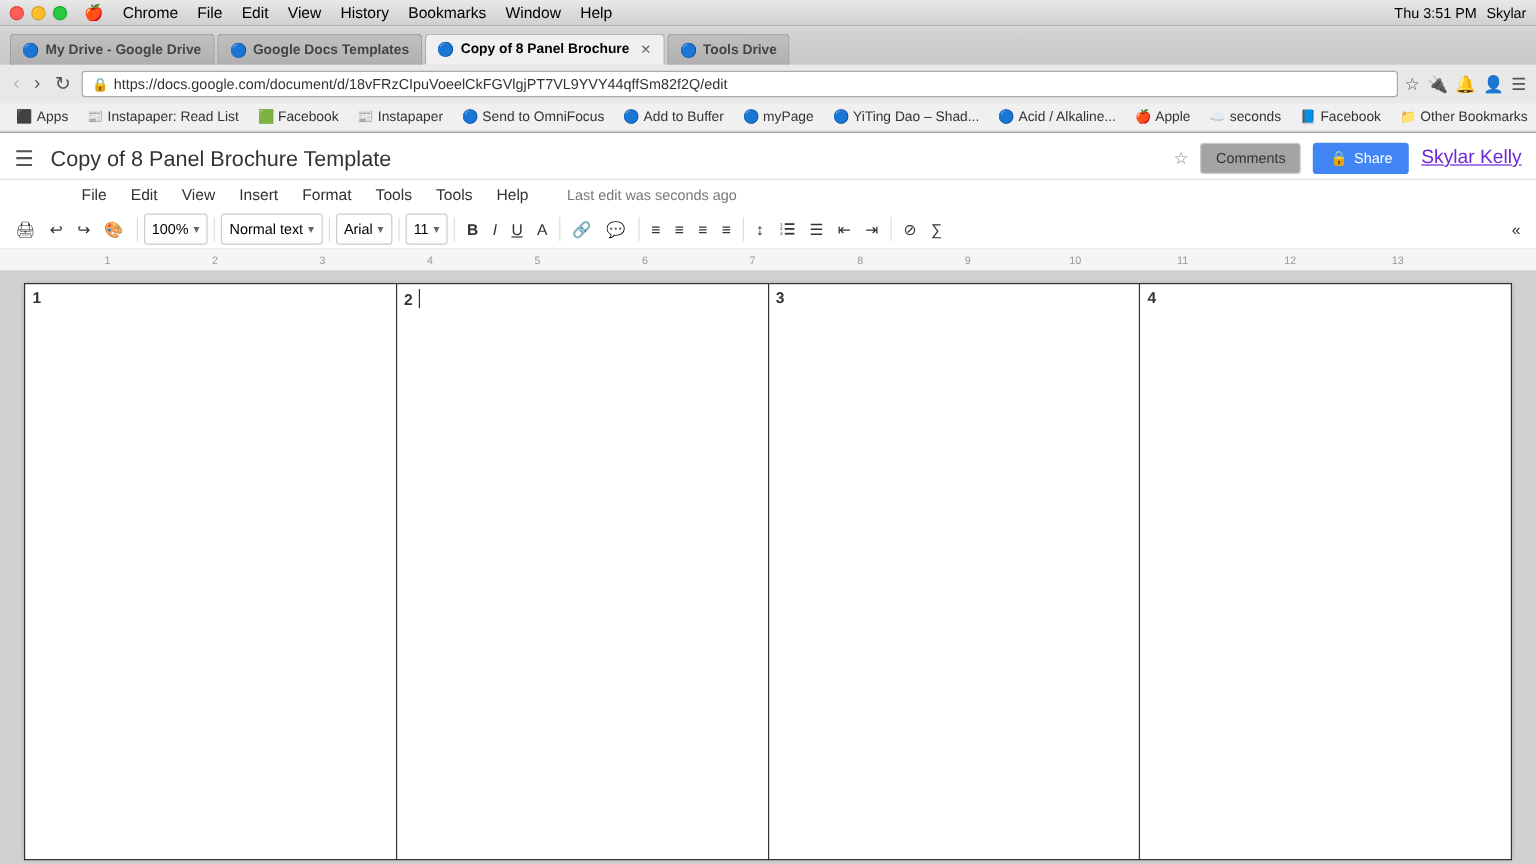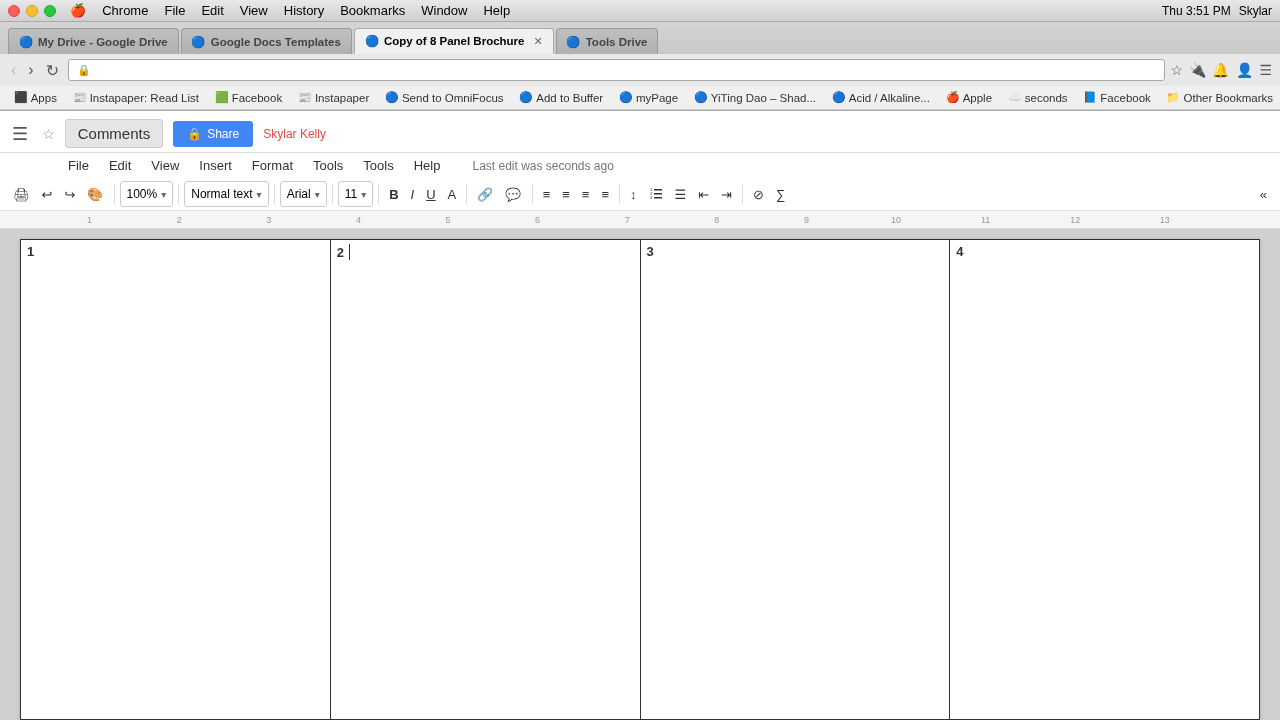--- a/index.html
+++ b/index.html
@@ -126,40 +126,40 @@
       padding: 8px 12px 4px 12px;
       gap: 10px;
       border-bottom: 1px solid #e0e0e0;
     }
     .gdocs-menu-icon { font-size: 18px; color: #555; cursor: pointer; margin-right: 4px; }
     .gdocs-title { font-size: 18px; color: #333; flex: 1; }
     .gdocs-star { color: #888; font-size: 14px; cursor: pointer; }
     .gdocs-header-right { display: flex; align-items: center; gap: 10px; }
     .gdocs-comments-btn {
       border: 1px solid #ccc;
-      background: #e5e5e5;
+      background: #a3a3a3;
       padding: 5px 12px;
       border-radius: 3px;
-      font-size: 15px;
+      font-size: 12px;
       cursor: pointer;
       color: #333;
     }
     .gdocs-share-btn {
       background: #4285f4;
       color: #fff;
       border: none;
       padding: 6px 14px;
       border-radius: 3px;
       font-size: 12px;
       cursor: pointer;
       display: flex;
       align-items: center;
       gap: 5px;
     }
-    .gdocs-user { font-size: 12px; color: #ef4444; cursor: pointer; }
+    .gdocs-user { font-size: 16px; color: #6d28d9; cursor: pointer; text-decoration: underline; }
 
     #gdocs-menu {
       display: flex;
       align-items: center;
       padding: 2px 60px;
       gap: 4px;
       font-size: 13px;
     }
     .gdocs-menu-item { padding: 3px 8px; cursor: pointer; color: #333; border-radius: 2px; }
     .last-edit { margin-left: 20px; font-size: 12px; color: #777; }
@@ -324,20 +324,21 @@
       <span class="tab-text">Tools Drive</span>
     </div>
   </div>
 
   <div id="urlbar-row">
     <button class="nav-btn disabled">‹</button>
     <button class="nav-btn">›</button>
     <button class="nav-btn">↻</button>
     <div id="urlbar">
       <span class="url-lock">🔒</span>
+      <span class="url-text">https://docs.google.com/document/d/18vFRzCIpuVoeelCkFGVlgjPT7VL9YVY44qffSm82f2Q/edit</span>
     </div>
     <div class="urlbar-icons">
       <span>☆</span>
       <span>🔌</span>
       <span>🔔</span>
       <span>👤</span>
       <span>☰</span>
     </div>
   </div>
 
@@ -394,20 +395,21 @@
       <span class="bm-icon">📁</span>
       <span>Other Bookmarks</span>
     </span>
   </div>
 </div>
 
 <div id="gdocs-wrapper">
 
   <div id="gdocs-header">
     <span class="gdocs-menu-icon">☰</span>
+    <span class="gdocs-title">Copy of 8 Panel Brochure Template</span>
     <span class="gdocs-star">☆</span>
     <div class="gdocs-header-right">
       <button class="gdocs-comments-btn">Comments</button>
       <button class="gdocs-share-btn">
         <span>🔒</span>
         <span>Share</span>
       </button>
       <span class="gdocs-user">Skylar Kelly</span>
     </div>
   </div>

